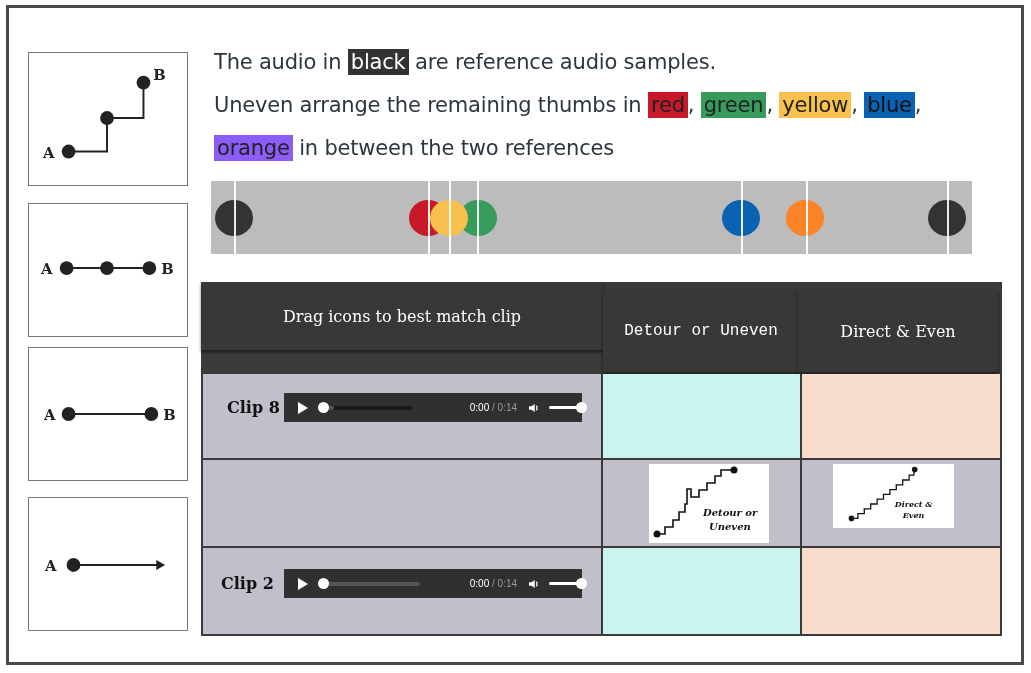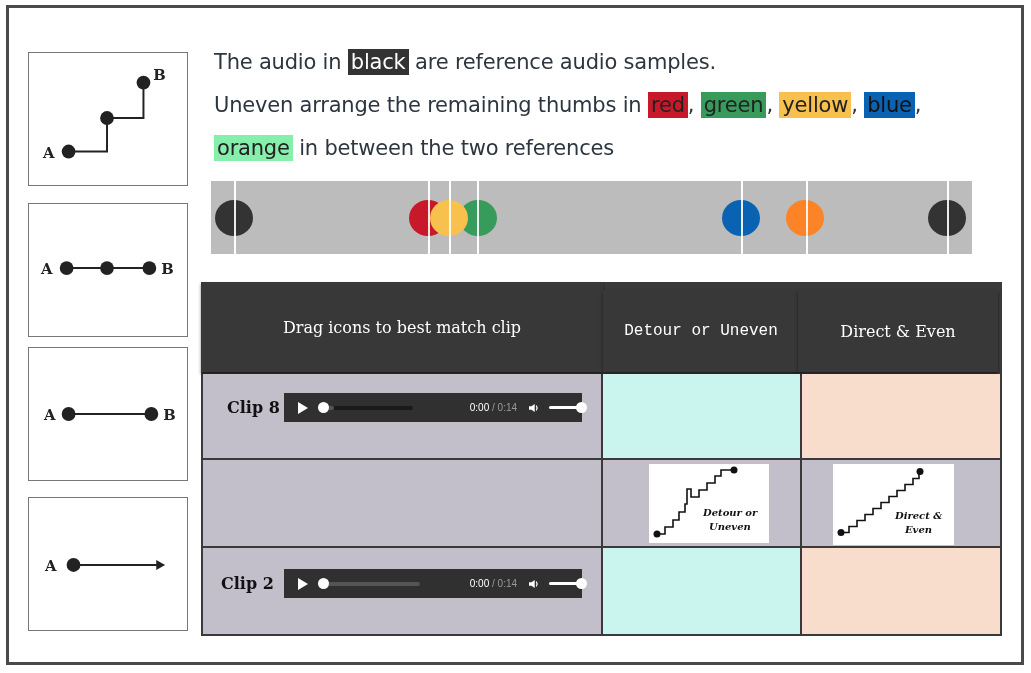--- a/index.html
+++ b/index.html
@@ -35,21 +35,21 @@
   .thumb {
     position: absolute; top: 19px; width: 38px; height: 36px; border-radius: 50%;
   }
 
   
   .tbl {
     position: absolute; left: 201px; top: 282px; width: 801px; height: 354px;
     background: #3a3a3a;
   }
   .hdr {
-    position: absolute; top: 0; height: 90px; background: #383838; color: #fff;
+    position: absolute; top: 0; height: 68px; background: #383838; color: #fff;
     font-family: "DejaVu Serif", serif; font-size: 16px;
     display: flex; align-items: center; justify-content: center;
     box-shadow: 0 2px 3px rgba(0,0,0,0.5);
   }
   .cell { position: absolute; }
   .c-grey { background: #c2bfca; }
   .c-teal { background: #caf5ef; }
   .c-peach { background: #f8ddcd; }
 
   .cliplabel {
@@ -140,21 +140,21 @@
   <span>are reference audio samples.</span>
 </div>
 <div class="instr" style="top:87px;">
   <span>Uneven arrange the remaining thumbs in</span>
   <span class="hl" style="background:#c8192b;color:#222;">red</span><span>,</span>
   <span class="hl" style="background:#369b5b;color:#222;">green</span><span>,</span>
   <span class="hl" style="background:#f8c04c;color:#222;">yellow</span><span>,</span>
   <span class="hl" style="background:#0a63b2;color:#111;">blue</span><span>,</span>
 </div>
 <div class="instr" style="top:130px;">
-  <span class="hl" style="background:#86efac;color:#222;">orange</span>
+  <span class="hl" style="background:#8b5cf6;color:#222;">orange</span>
   <span>in between the two references</span>
 </div>
 
 <div class="track">
   <div class="tick" style="left:23px;"></div>
   <div class="tick" style="left:217px;"></div>
   <div class="tick" style="left:238px;"></div>
   <div class="tick" style="left:266px;"></div>
   <div class="tick" style="left:530px;"></div>
   <div class="tick" style="left:595px;"></div>
@@ -211,21 +211,21 @@
       <svg viewBox="0 0 120 79">
         <polyline points="8,70 16,70 16,63 24,63 24,56 30,56 30,48 36,48 36,40 38,40 38,25 42,25 42,33 50,33 50,26 58,26 58,19 66,19 66,12 72,12 72,6 84,6" fill="none" stroke="#111" stroke-width="1.6"></polyline>
         <circle cx="8" cy="70" r="3.5" fill="#111"></circle>
         <circle cx="85" cy="6" r="3.5" fill="#111"></circle>
         <text x="54" y="52" font-family="DejaVu Serif, serif" font-style="italic" font-weight="bold" font-size="10" fill="#111">Detour or</text>
         <text x="60" y="66" font-family="DejaVu Serif, serif" font-style="italic" font-weight="bold" font-size="10" fill="#111">Uneven</text>
       </svg>
     </div>
   </div>
   <div class="cell c-grey" style="left:601px;top:178px;width:198px;height:86px;">
-    <div class="icon-card" style="left:31px;top:4px;width:121px;height:81px;">
+    <div class="icon-card" style="left:31px;top:4px;width:121px;height:64px;">
       <svg viewBox="0 0 121 80">
         <polyline points="8,68 16,68 16,62 24,62 24,56 32,56 32,50 40,50 40,44 48,44 48,38 56,38 56,32 64,32 64,26 72,26 72,20 80,20 80,14 86,14 86,8" fill="none" stroke="#111" stroke-width="1.6"></polyline>
         <circle cx="8" cy="68" r="3.5" fill="#111"></circle>
         <circle cx="87" cy="7" r="3.5" fill="#111"></circle>
         <text x="62" y="54" font-family="DejaVu Serif, serif" font-style="italic" font-weight="bold" font-size="10" fill="#111">Direct &amp;</text>
         <text x="72" y="68" font-family="DejaVu Serif, serif" font-style="italic" font-weight="bold" font-size="10" fill="#111">Even</text>
       </svg>
     </div>
   </div>
 

